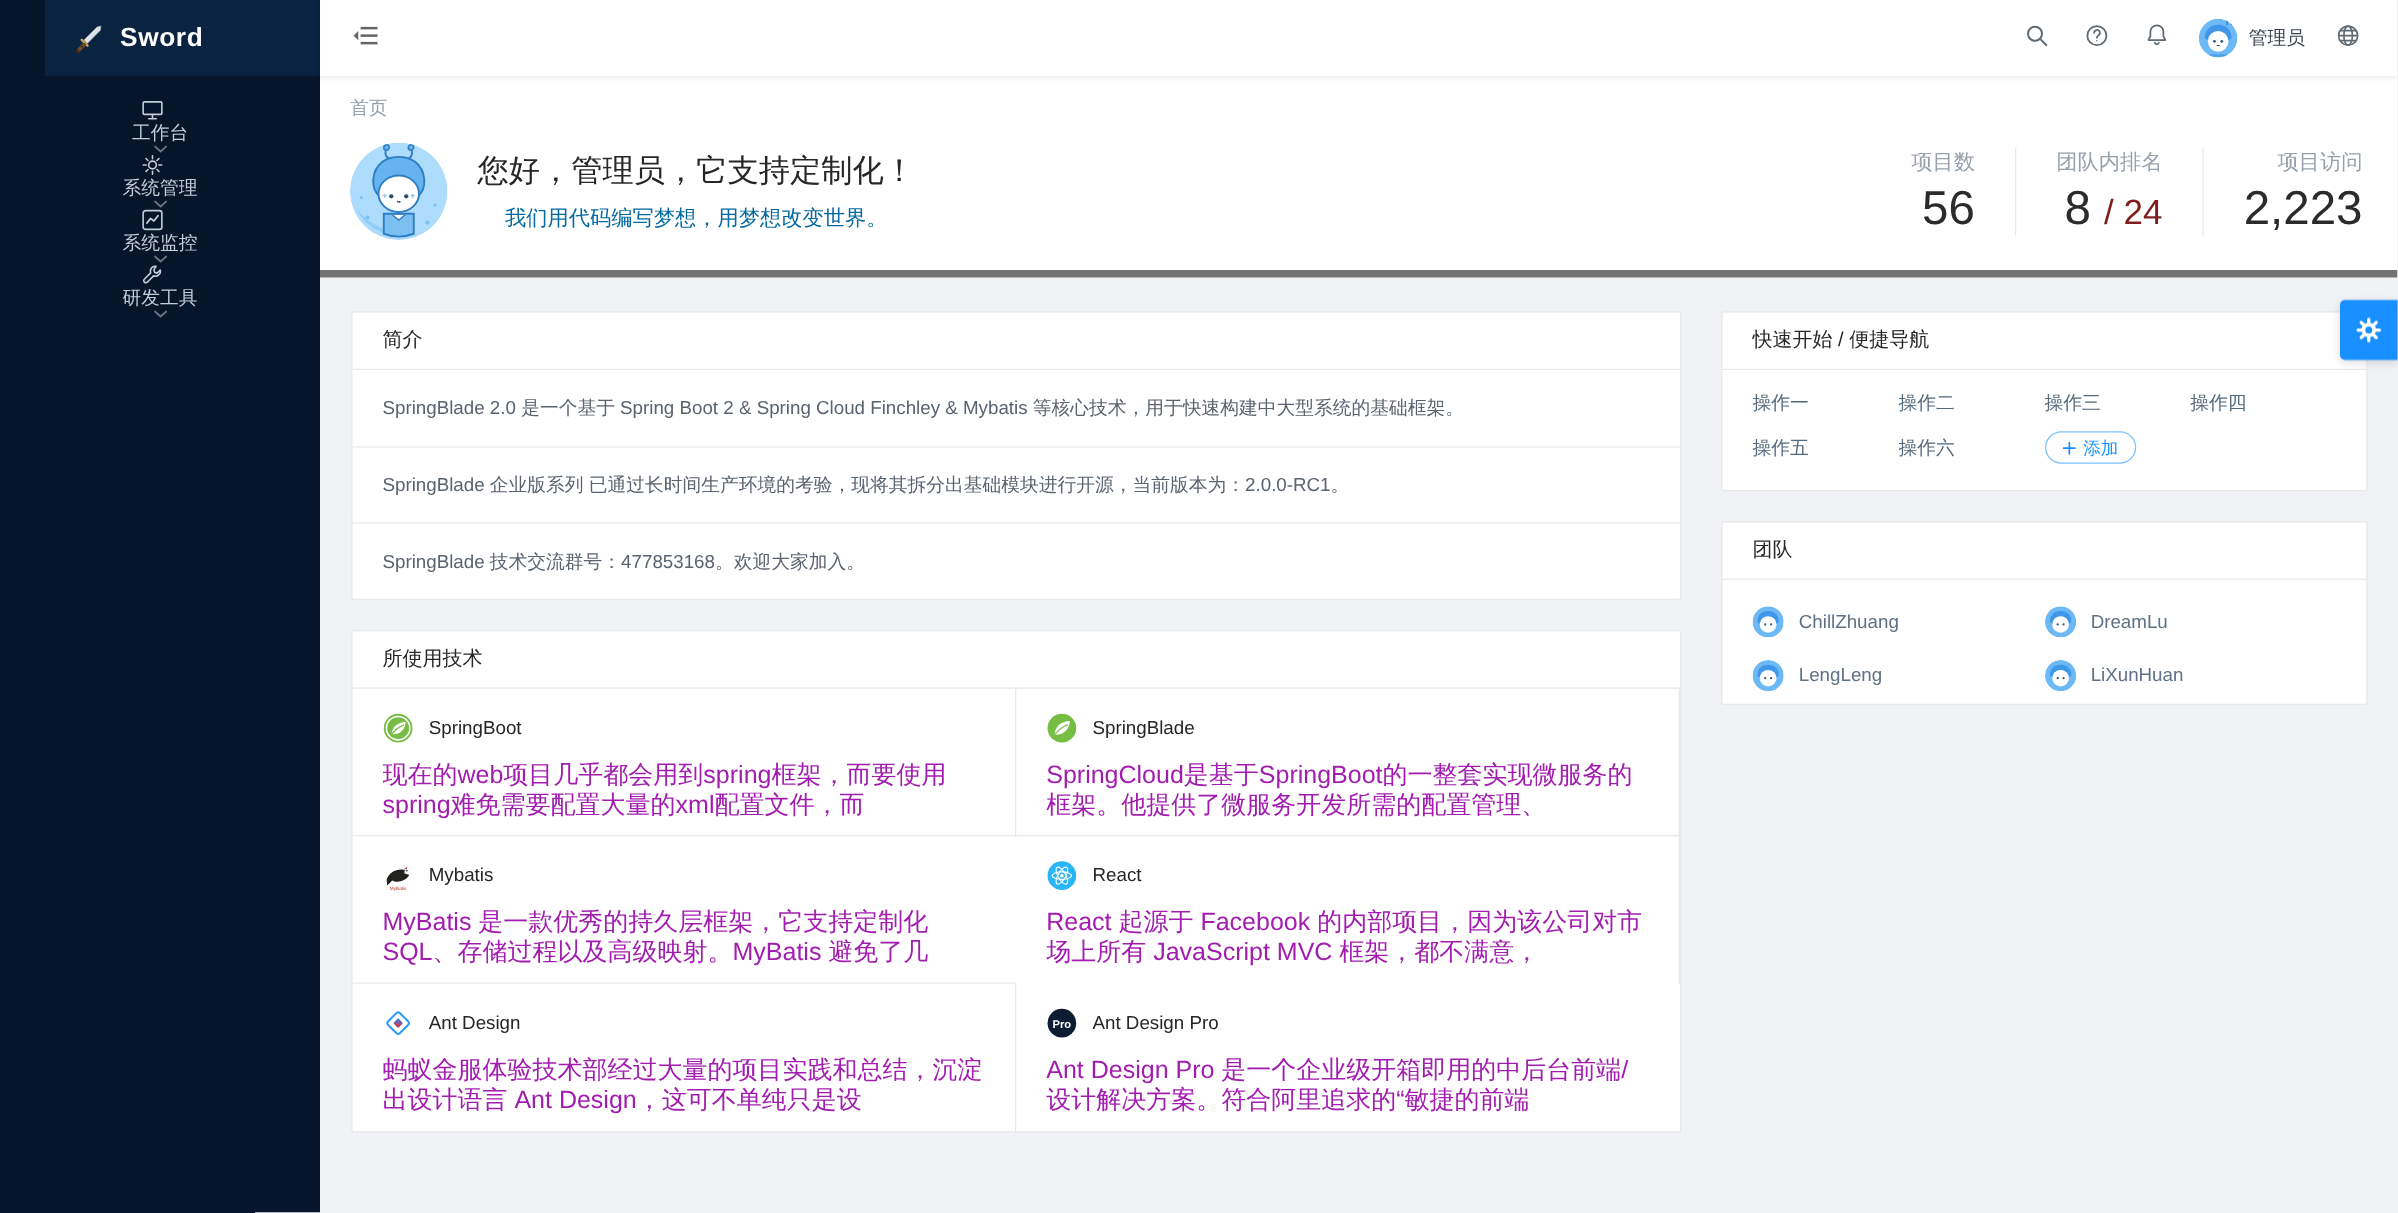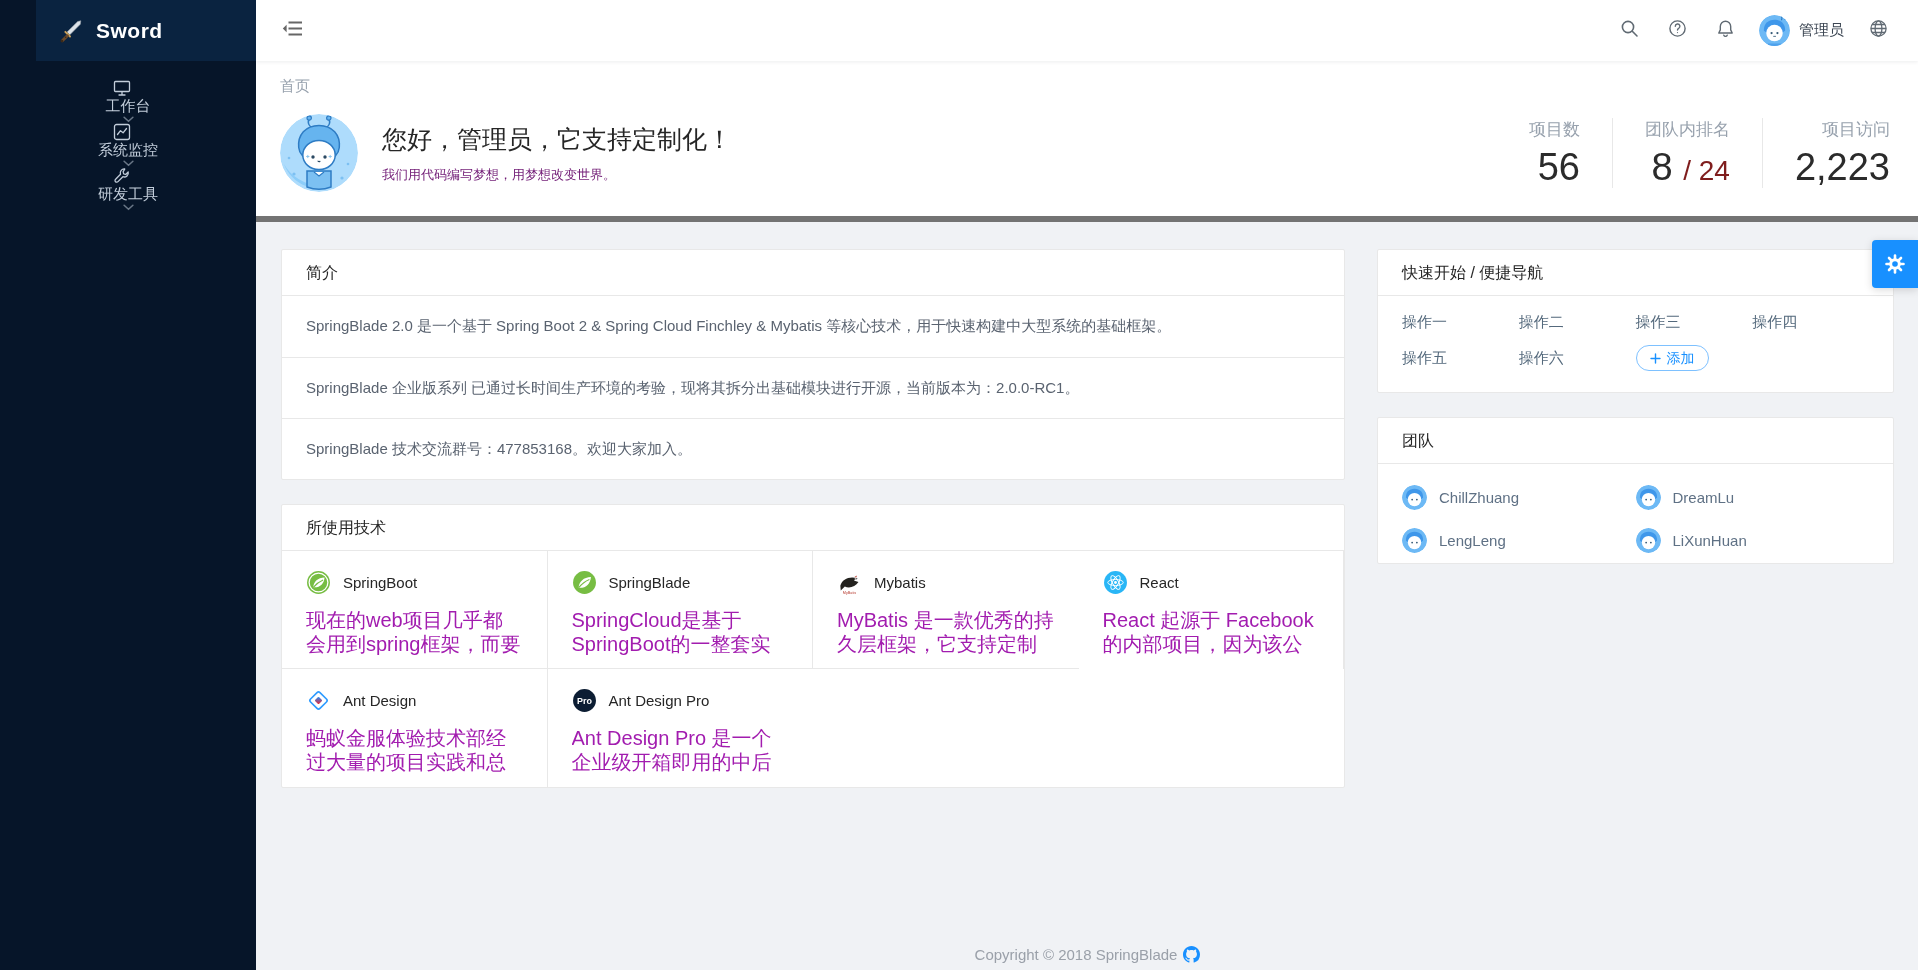--- a/index.html
+++ b/index.html
@@ -28,21 +28,21 @@
   .user-name { font-size:15px; color:#3b4552; }
 
   
   .page-header { background:#fff; padding:16px 24px 24px 24px; border-bottom:6px solid #737373; }
   .breadcrumb { font-size:15px; color:#97a1ad; margin-bottom:18px; }
   .ph-row { display:flex; align-items:center; justify-content:space-between; }
   .ph-left { display:flex; align-items:center; }
   .avatar-lg { width:78px; height:78px; border-radius:50%; overflow:hidden; flex:none; }
   .greet-block { margin-left:24px; }
   .greet-title { font-size:25px; color:#262626; font-weight:500; margin-bottom:10px; }
-  .greet-motto { font-size:13px; color:#701a75; }
+  .greet-motto { font-size:17px; color:#0369a1;text-align:center; }
   .stats { display:flex; align-items:center; }
   .stat { text-align:right; padding:0 32px; }
   .stat + .stat { border-left:1px solid #e8e8e8; }
   .stat:last-child { padding-right:4px; }
   .stat-label { font-size:17px; color:#97a1ad; margin-bottom:6px; }
   .stat-value { font-size:38px; color:#2b2b2b; line-height:1.1; }
   .stat-total { font-size:28px; color:#7f1d1d; }
 
   
   .content { flex:1; padding:27px 24px 0 25px; overflow:hidden; }
@@ -50,21 +50,21 @@
   .col-left { width:1064px; flex:none; }
   .col-right { flex:1; min-width:0; }
 
   .card { background:#fff; border:1px solid #e8e8e8; border-radius:2px; }
   .card-head { height:46px; line-height:45px; padding:0 24px; border-bottom:1px solid #e8e8e8; font-size:16px; color:#262626; font-weight:500; }
 
   .intro-card { margin-bottom:24px; }
   .intro-row { padding:0 24px; height:61px; display:flex; align-items:center; font-size:15px; color:#5a6370; }
   .intro-row + .intro-row { border-top:1px solid #e8e8e8; }
 
-  .tech-grid { display:grid; grid-template-columns:1fr 1fr 1fr 1fr; }
+  .tech-grid { display:grid; grid-template-columns:1fr 1fr; }
   .tech-cell { padding:19px 24px 0 24px; height:118px; overflow:hidden; }
   .tech-cell:nth-child(3n+1), .tech-cell:nth-child(3n+2) { border-right:1px solid #e8e8e8; }
   .tech-cell:nth-child(-n+3) { border-bottom:1px solid #e8e8e8; }
   .tech-title { display:flex; align-items:center; gap:12px; margin-bottom:13px; }
   .tech-icon { width:25px; height:25px; flex:none; display:inline-flex; }
   .tech-name { font-size:15px; color:#262626; }
   .tech-desc { font-size:20px; line-height:24px; color:#a21caf; max-height:49px; overflow:hidden; }
 
   .quick-card { margin-bottom:24px; position:relative; }
   .quick-body { padding:17px 24px 15px 24px; }
@@ -111,20 +111,34 @@
           </svg>
         </span>
         <span class="mi-label">工作台</span>
         <span class="mi-arrow">
           <svg width="11" height="7" viewBox="0 0 10 6">
               <path d="M1 1l4 3.6L9 1" stroke="#8a97a6" fill="none" stroke-width="1.4" stroke-linecap="round"></path>
             </svg>
         </span>
       </div>
 
+      <div class="menu-item">
+        <span class="mi-icon">
+          <svg width="18" height="18" viewBox="0 0 18 18" fill="none" stroke="#c2cdda" stroke-width="1.3" stroke-linecap="round">
+            <circle cx="9" cy="9" r="3.1"></circle>
+            <path d="M9 1.6v2.3M9 14.1v2.3M1.6 9h2.3M14.1 9h2.3M3.8 3.8l1.6 1.6M12.6 12.6l1.6 1.6M14.2 3.8l-1.6 1.6M5.4 12.6l-1.6 1.6"></path>
+          </svg>
+        </span>
+        <span class="mi-label">系统管理</span>
+        <span class="mi-arrow">
+          <svg width="11" height="7" viewBox="0 0 10 6">
+              <path d="M1 1l4 3.6L9 1" stroke="#8a97a6" fill="none" stroke-width="1.4" stroke-linecap="round"></path>
+            </svg>
+        </span>
+      </div>
 
       <div class="menu-item">
         <span class="mi-icon">
           <svg width="18" height="18" viewBox="0 0 18 18" fill="none" stroke="#c2cdda" stroke-width="1.3" stroke-linecap="round" stroke-linejoin="round">
             <rect x="1.5" y="1.5" width="15" height="15" rx="2"></rect>
             <path d="M4.5 11.5l3-3.8 2.6 2.1 3.4-4.3"></path>
           </svg>
         </span>
         <span class="mi-label">系统监控</span>
         <span class="mi-arrow">

